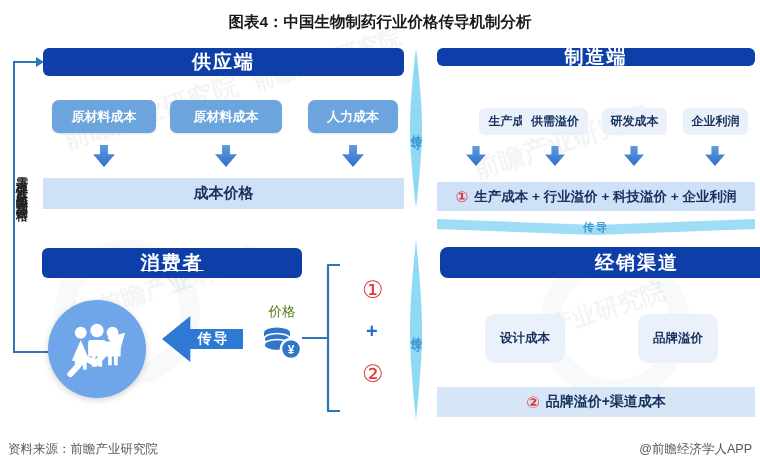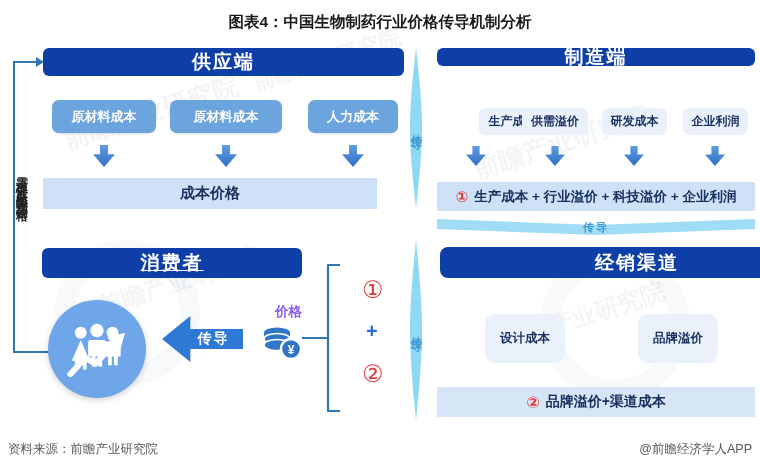--- a/index.html
+++ b/index.html
@@ -57,21 +57,21 @@
 </svg>
 <div class="abs vtext" style="left:16px;top:167px;">需求弹性反向影响产品价格</div>
 
 <div class="abs hdr" style="left:43px;top:48px;width:361px;height:28px;">供应端</div>
 <div class="abs mbox" style="left:52px;top:100px;width:104px;height:33px;">原材料成本</div>
 <div class="abs mbox" style="left:170px;top:100px;width:112px;height:33px;">原材料成本</div>
 <div class="abs mbox" style="left:308px;top:100px;width:90px;height:33px;">人力成本</div>
 <div class="abs darrow" style="left:93px;top:145px;"></div>
 <div class="abs darrow" style="left:215px;top:145px;"></div>
 <div class="abs darrow" style="left:342px;top:145px;"></div>
-<div class="abs bar" style="left:43px;top:178px;width:334px;height:31px;font-size:15px;">成本价格</div>
+<div class="abs bar" style="left:43px;top:178px;width:361px;height:31px;font-size:15px;">成本价格</div>
 
 <svg class="abs" style="left:405px;top:48px;" width="22" height="160">
   <path d="M11,0 Q17,50 17,80 Q17,110 11,160 Q5,110 5,80 Q5,50 11,0 Z" fill="#90d9f5"></path>
 </svg>
 <div class="abs bandlabel" style="left:405px;top:48px;width:22px;height:160px;">传导</div>
 
 <div class="abs hdr" style="left:437px;top:48px;width:318px;height:18px;">制造端</div>
 <div class="abs pbox" style="left:443px;top:108px;width:67px;height:27px;margin-left:36px;">生产成本</div>
 <div class="abs pbox" style="left:522px;top:108px;width:66px;height:27px;">供需溢价</div>
 <div class="abs pbox" style="left:602px;top:108px;width:65px;height:27px;">研发成本</div>
@@ -121,21 +121,21 @@
       <rect x="65" y="58" width="5" height="14"></rect>
       <rect x="73" y="58" width="5" height="14"></rect>
     </g>
     <polyline points="14,84 34,62 48,70 72,44" fill="none" stroke="#ffffff" stroke-width="8" stroke-linecap="round" stroke-linejoin="round"></polyline>
     <polygon points="64,34 88,28 80,56" fill="#ffffff"></polygon>
   </svg>
 </div>
 
 <div class="abs leftarrow">传导</div>
 
-<div class="abs" style="left:262px;top:303px;width:40px;text-align:right;font-size:13.5px;font-weight:bold;color:#8b5cf6;">价格</div>
+<div class="abs" style="left:262px;top:303px;width:40px;text-align:center;font-size:13.5px;font-weight:normal;color:#4d7c0f;">价格</div>
 
 <svg class="abs" style="left:262px;top:325px;" width="42" height="36" viewBox="0 0 42 36">
   <ellipse cx="15" cy="8" rx="13" ry="5.5" fill="#2f76c9"></ellipse>
   <rect x="2" y="8" width="26" height="6" fill="#2f76c9"></rect>
   <ellipse cx="15" cy="14" rx="13" ry="5.5" fill="#2f76c9" stroke="#ffffff" stroke-width="1.6"></ellipse>
   <ellipse cx="15" cy="20" rx="13" ry="5.5" fill="#2f76c9" stroke="#ffffff" stroke-width="1.6"></ellipse>
   <circle cx="29" cy="24" r="10" fill="#2f76c9" stroke="#ffffff" stroke-width="2.4"></circle>
   <text x="29" y="28.5" text-anchor="middle" font-size="12" font-weight="bold" fill="#ffffff" font-family="Liberation Sans, sans-serif">¥</text>
 </svg>
 

